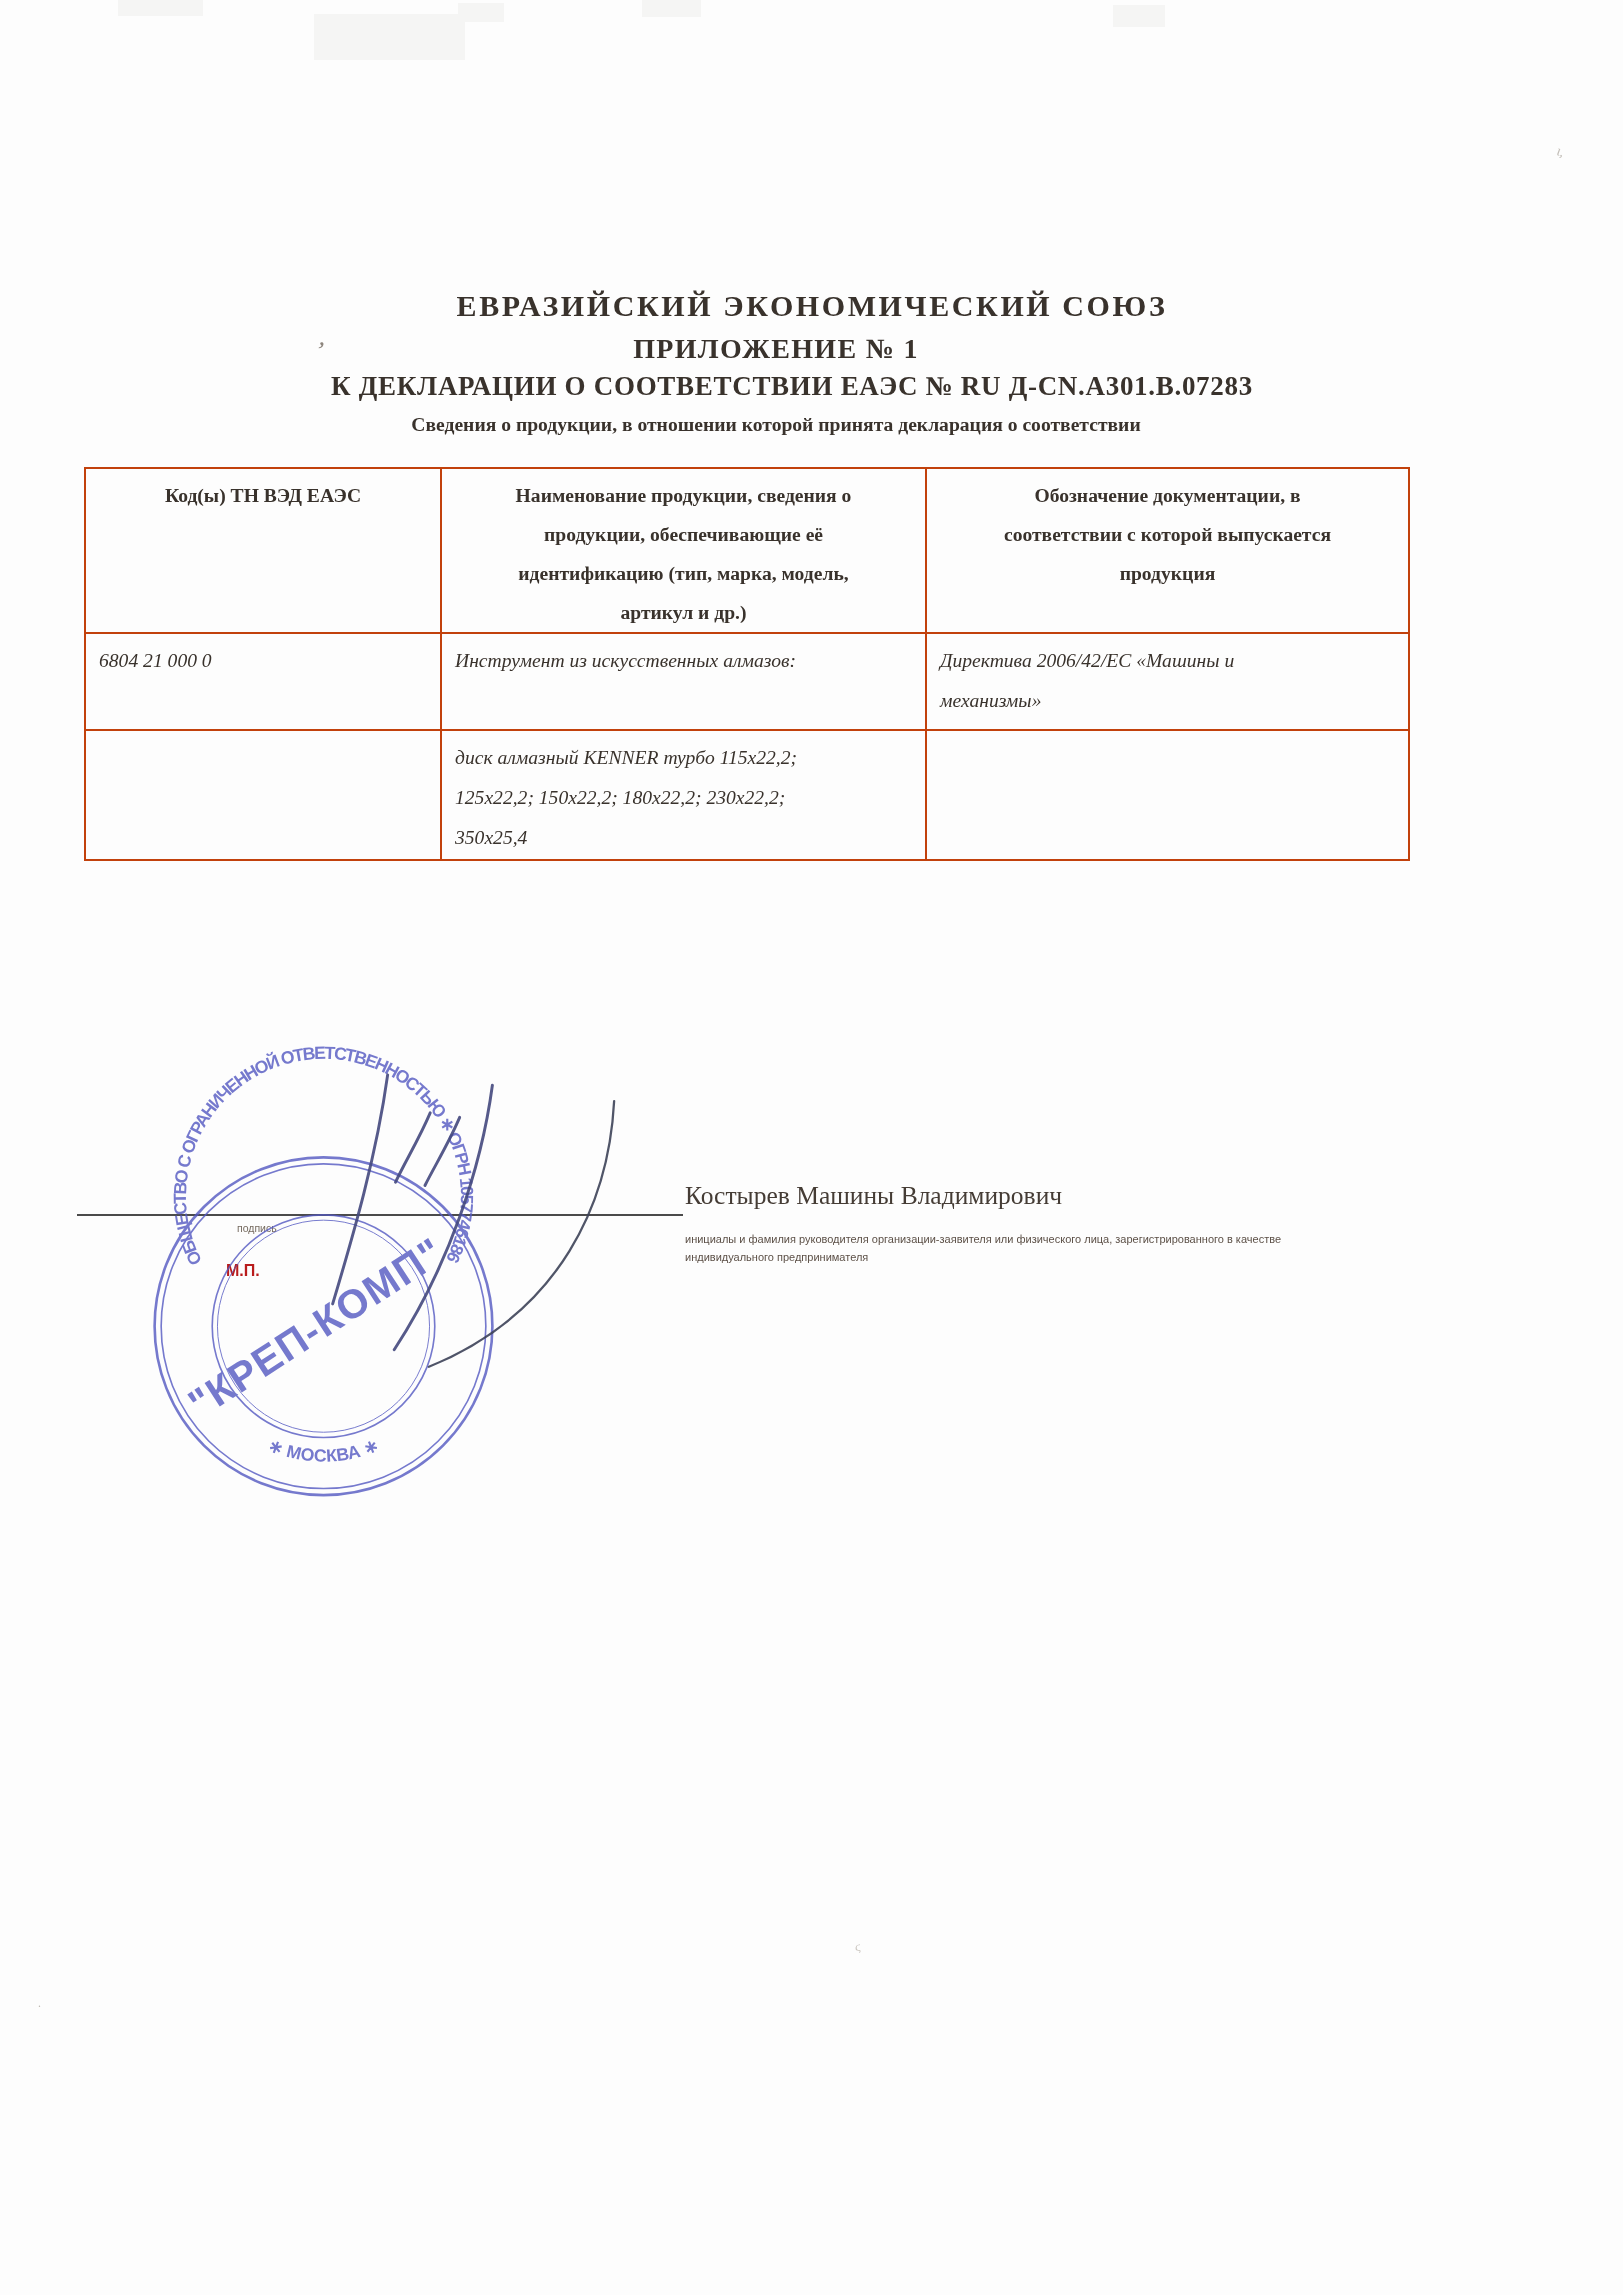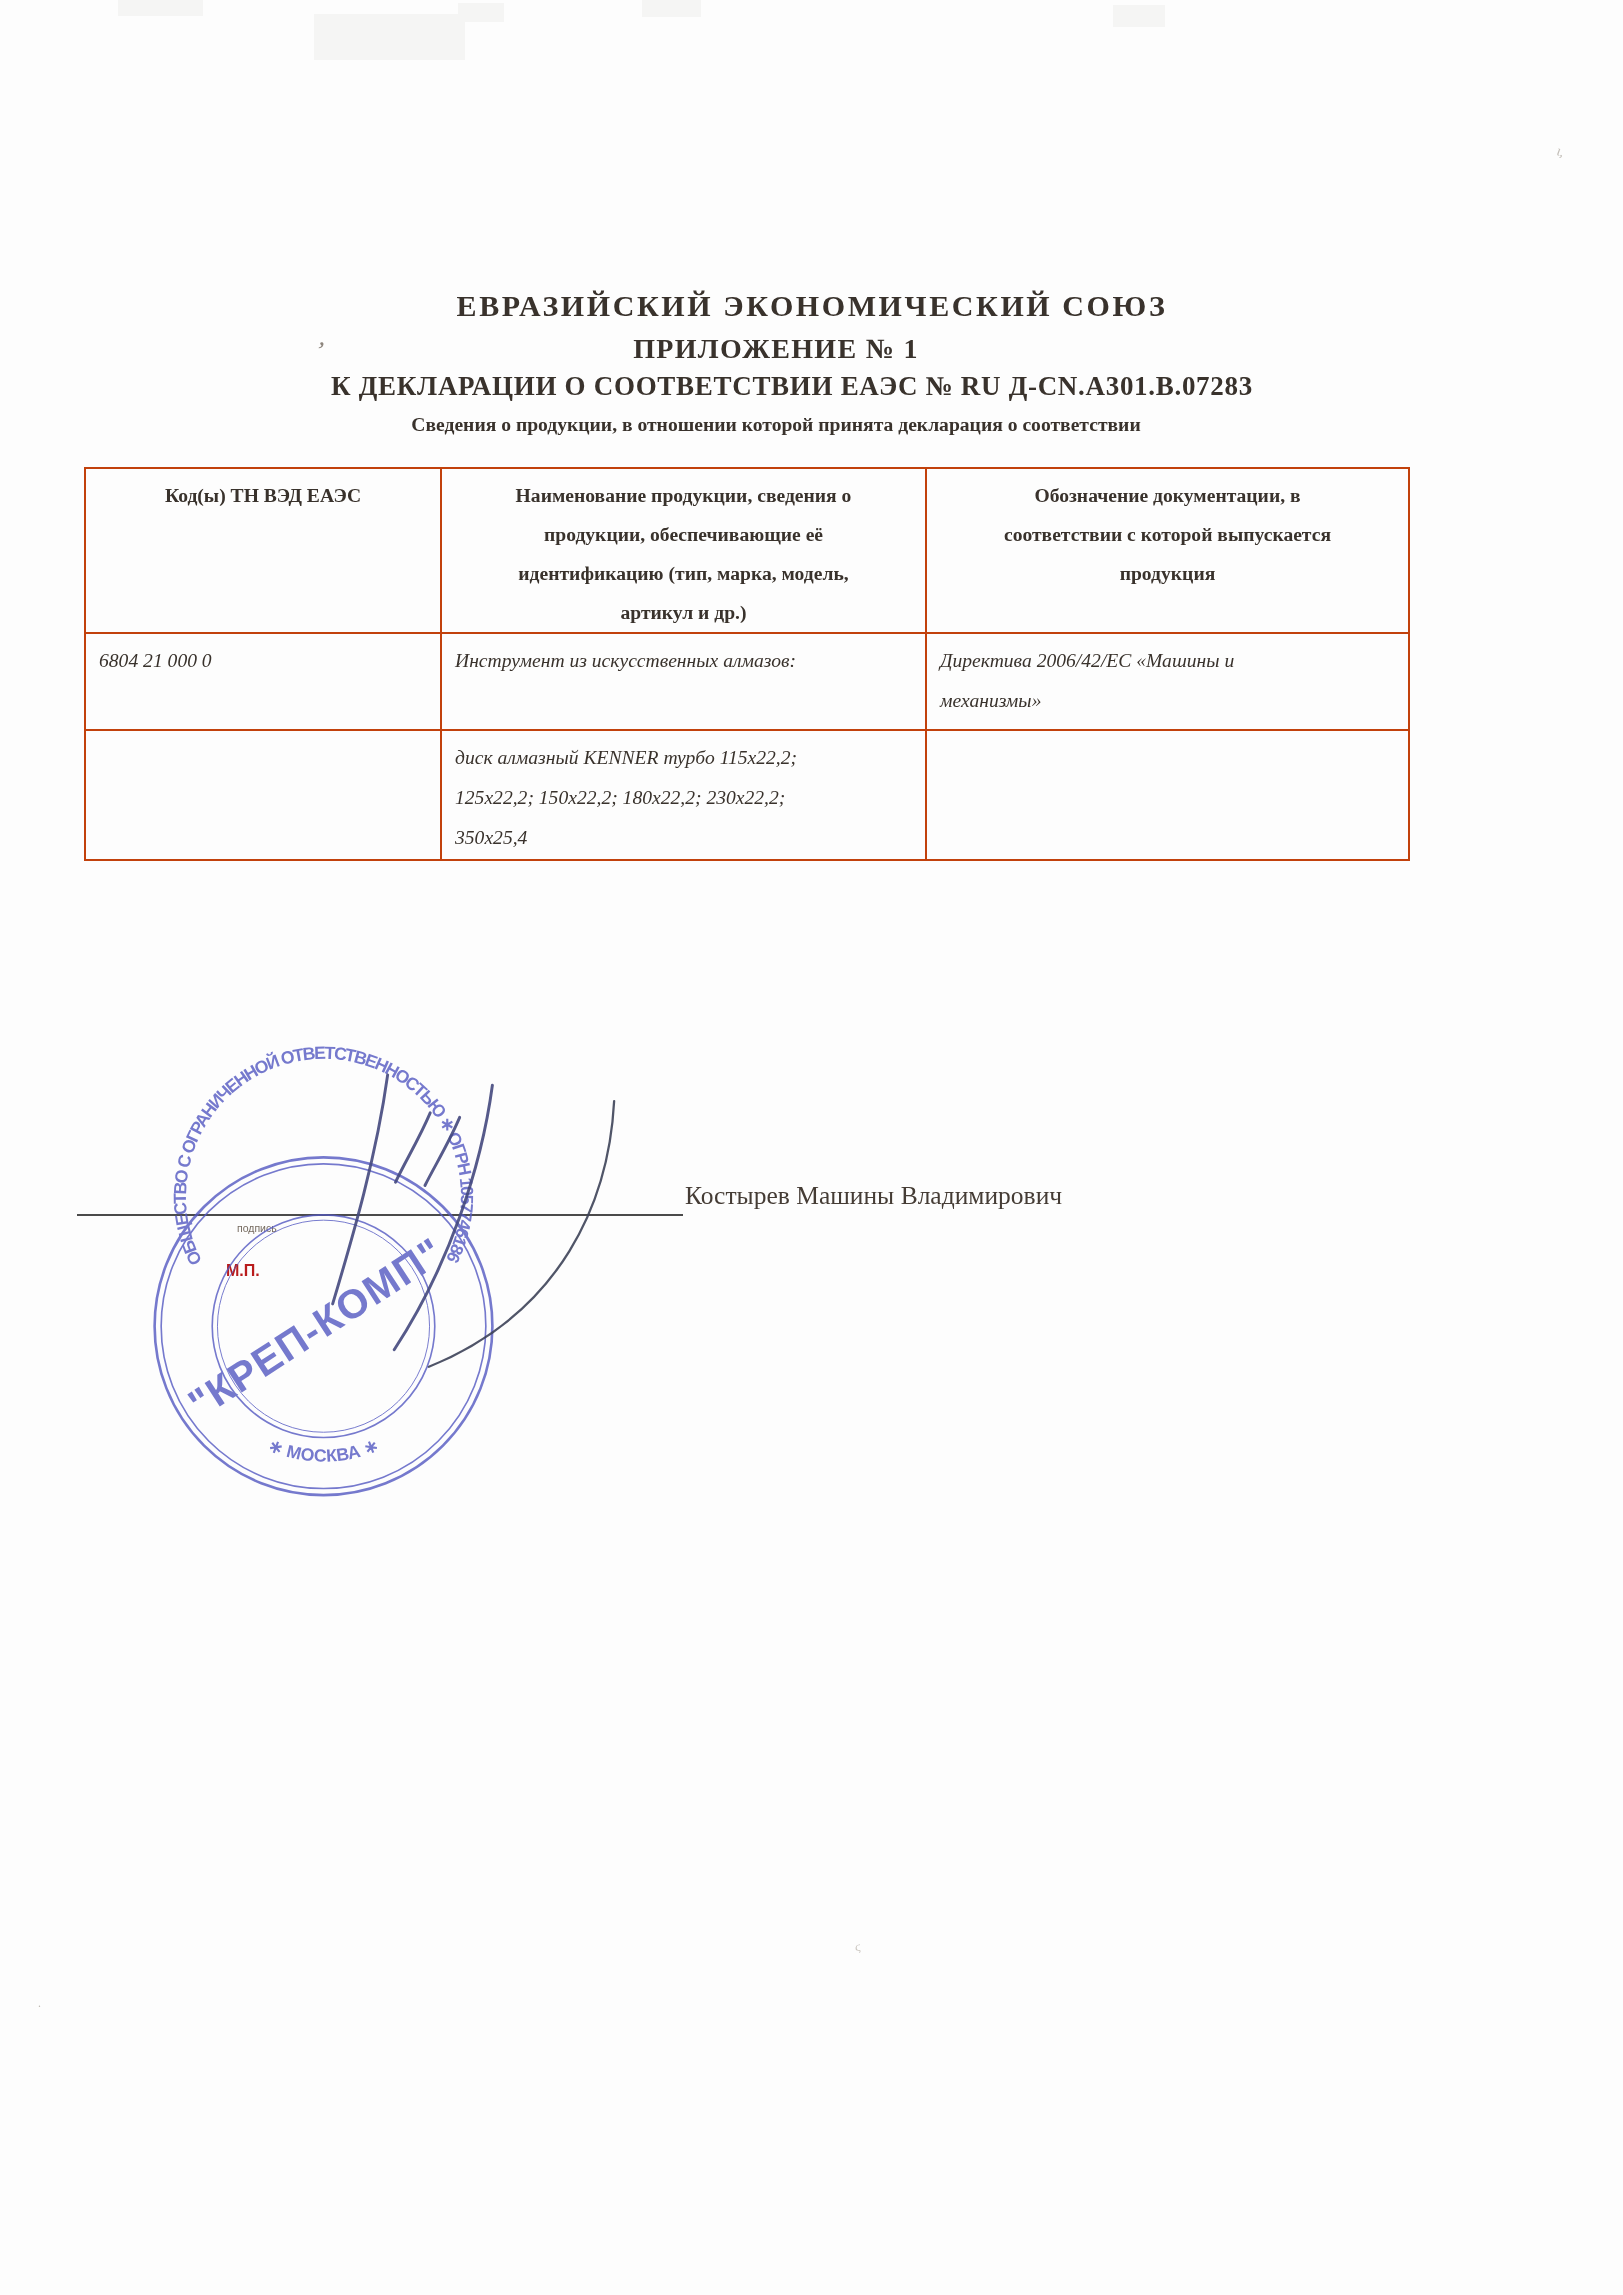--- a/index.html
+++ b/index.html
@@ -104,20 +104,22 @@
 350x25,4</td>
       <td></td>
     </tr>
   </tbody>
     </table>
 
   <div class="sig-line"></div>
   <div class="sig-label">подпись</div>
   <div class="mp-label">М.П.</div>
   <div class="sig-name">Костырев Машины Владимирович</div>
+  <div class="sig-caption">инициалы и фамилия руководителя организации-заявителя или физического лица, зарегистрированного в качестве
+индивидуального предпринимателя</div>
 
   <svg class="overlay-svg" width="1623" height="2295" viewBox="0 0 2479 3506">
 
     <g stroke="#5459c2" fill="none" opacity="0.8">
       <circle cx="494" cy="2026" r="258" stroke-width="4"></circle>
       <circle cx="494" cy="2026" r="248" stroke-width="2.5"></circle>
       <circle cx="494" cy="2026" r="170" stroke-width="2.5"></circle>
       <circle cx="494" cy="2026" r="162" stroke-width="1.5"></circle>
       <path id="ringPath" d="M 309 1927 A 210 210 0 1 1 679 1927" stroke="none"></path>
       <path id="cityPath" d="M 315 2130 A 207 207 0 0 0 673 2130" stroke="none"></path>

